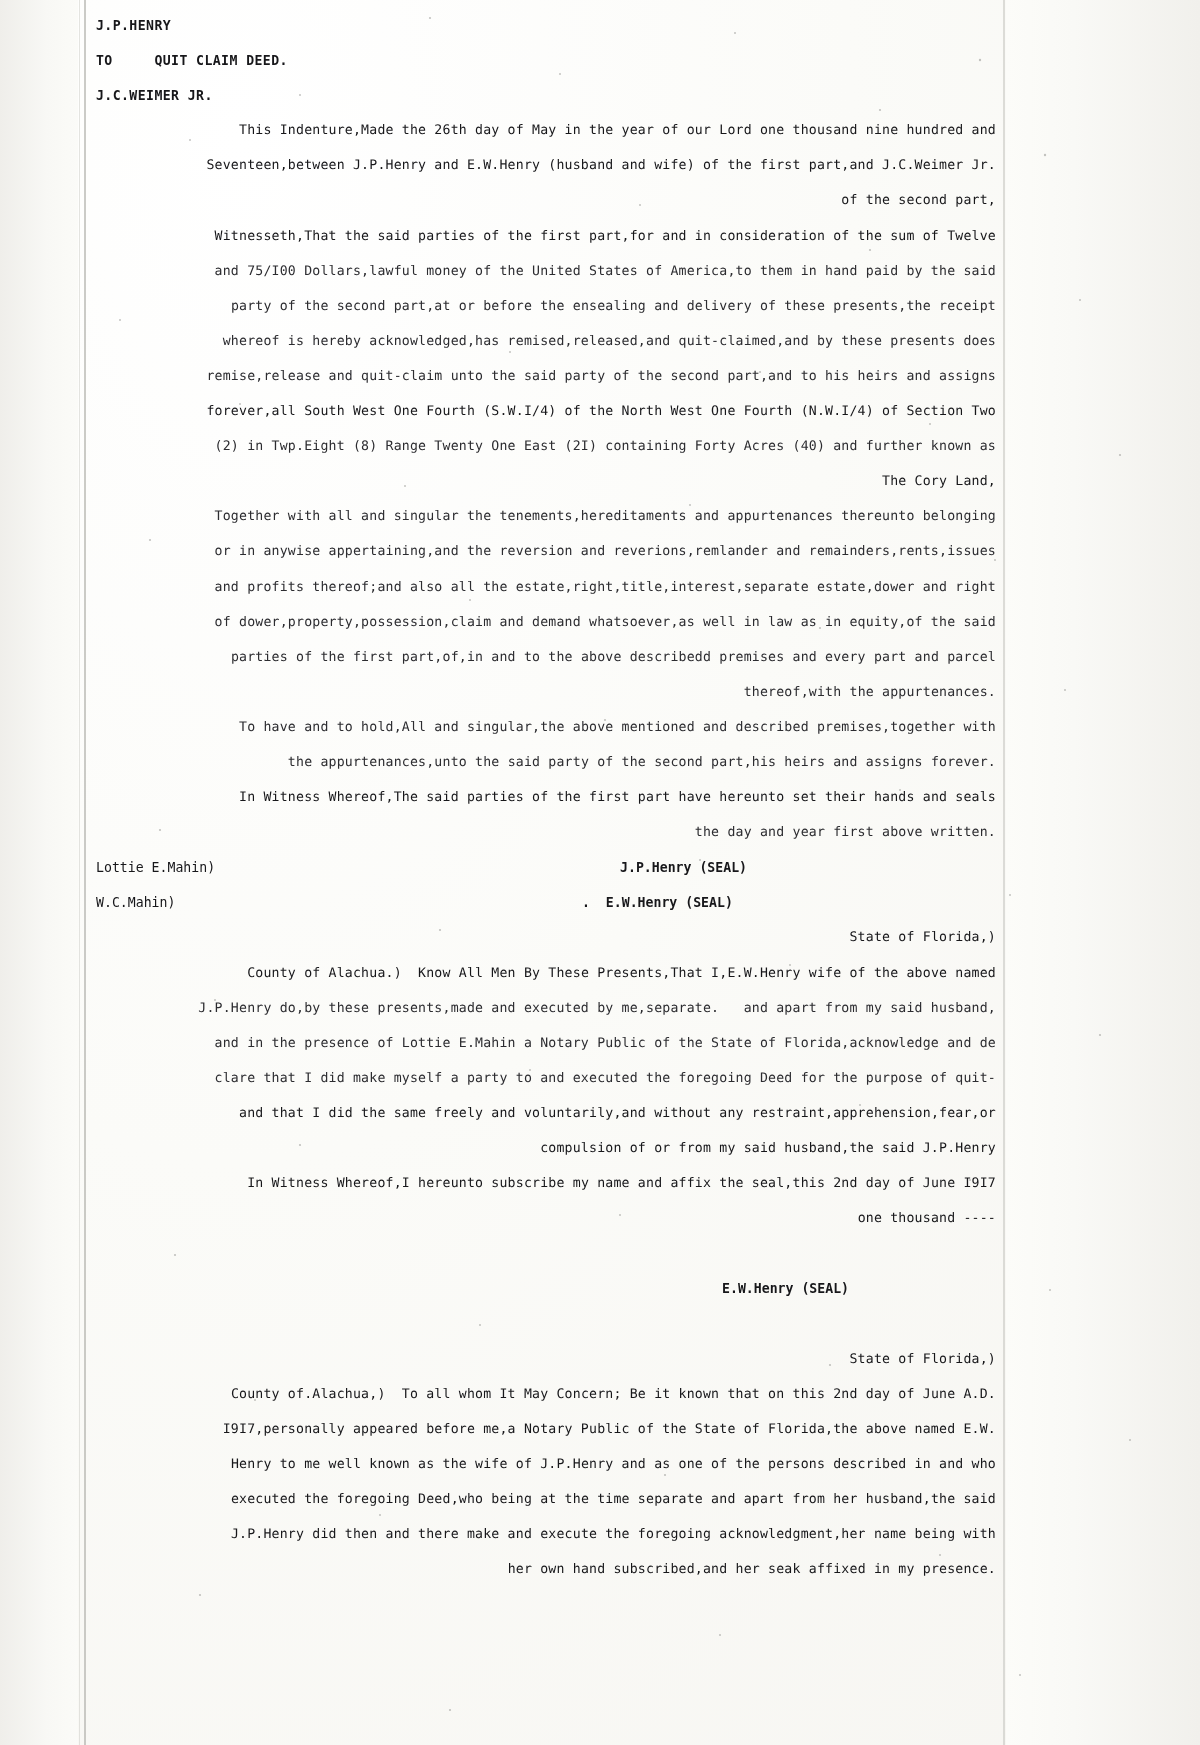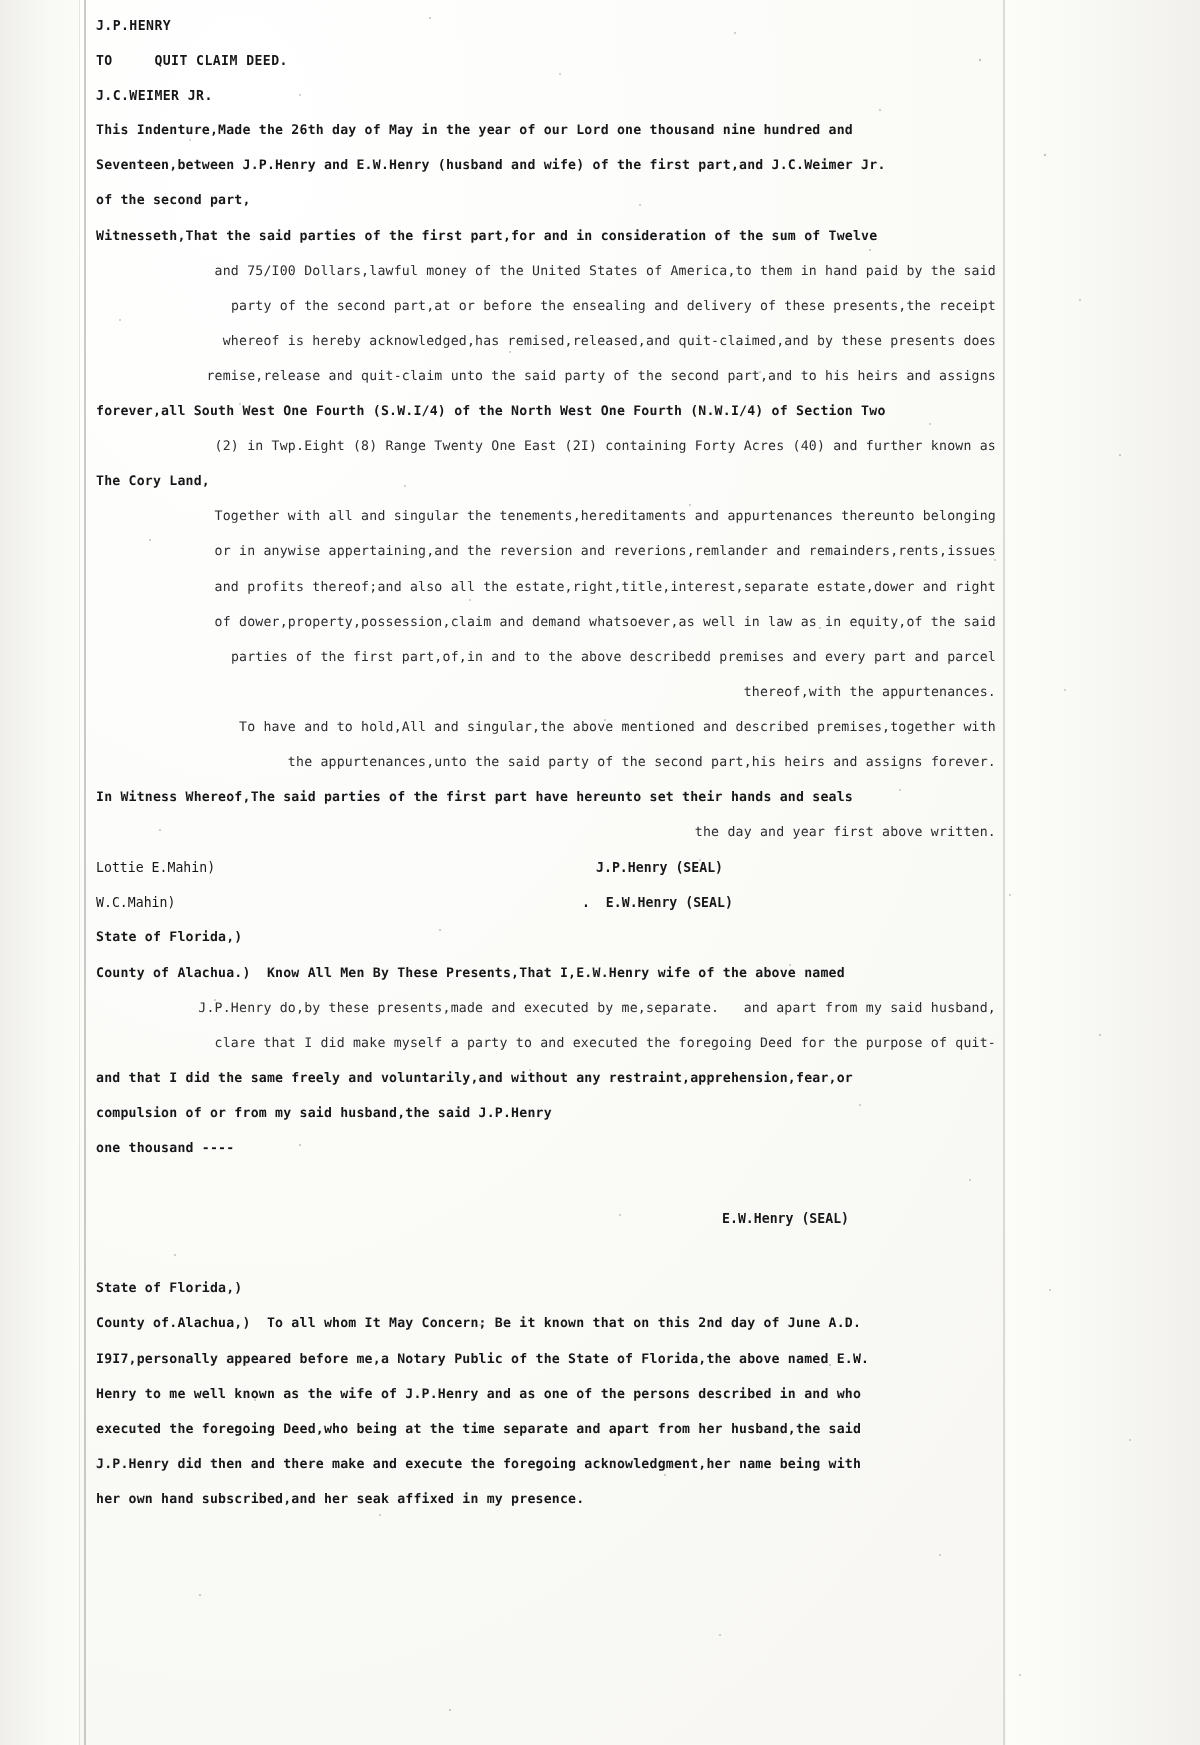--- a/index.html
+++ b/index.html
@@ -80,21 +80,21 @@
 
   .line {
     font-family: "DejaVu Sans Mono", monospace;
     font-size: 13.2px;
     line-height: 35.1px;
     color: #17171a;
     white-space: pre;
     letter-spacing: .2px;
     text-rendering: geometricPrecision;
   }
-  .line.bold { font-weight: bold; }
+  .line.bold { font-weight: normal; text-align: right; }
   .line.blank { color: transparent; }
 
   
   .head {
     font-size: 13.2px;
     line-height: 35.1px;
     white-space: pre;
     font-weight: bold;
     color: #17171a;
     letter-spacing: .4px;
@@ -108,21 +108,21 @@
     font-size: 13.2px;
     white-space: pre;
     color: #17171a;
   }
   .sigrow .left {
     position: absolute; left: 0; top: 0;
   }
   .sigrow .right {
     position: absolute; top: 0;
   }
-  .right-seal { left: 500px; font-weight: bold; }
+  .right-seal { left: 524px; font-weight: bold; }
   .right-seal2 { left: 486px; font-weight: bold; }
   .right-seal3 { left: 626px; font-weight: bold; }
   .mid    { color: #2c2c30; text-align: right; }
 </style>
 </head>
 <body>
 
 <div id="page">
   <div class="paper"></div>
   <div class="edge-left"></div>
@@ -223,23 +223,25 @@
       <span class="right right-seal">J.P.Henry (SEAL)</span>
     </div>
     <div class="sigrow">
       <span class="left">W.C.Mahin)</span>
       <span class="right right-seal2">.  E.W.Henry (SEAL)</span>
     </div>
 
     <div class="line bold">State of Florida,)</div>
     <div class="line bold">County of Alachua.)  Know All Men By These Presents,That I,E.W.Henry wife of the above named</div>
     <div class="line mid">J.P.Henry do,by these presents,made and executed by me,separate.   and apart from my said husband,</div>
+    <div class="line mid">and in the presence of Lottie E.Mahin a Notary Public of the State of Florida,acknowledge and de</div>
     <div class="line mid">clare that I did make myself a party to and executed the foregoing Deed for the purpose of quit-</div>
     <div class="line bold">and that I did the same freely and voluntarily,and without any restraint,apprehension,fear,or</div>
     <div class="line bold">compulsion of or from my said husband,the said J.P.Henry</div>
+    <div class="line bold">In Witness Whereof,I hereunto subscribe my name and affix the seal,this 2nd day of June I9I7</div>
     <div class="line bold">one thousand ----</div>
 
     <div class="line blank">.</div>
     <div class="sigrow">
       <span class="right right-seal3">E.W.Henry (SEAL)</span>
     </div>
     <div class="line blank">.</div>
 
     <div class="line bold">State of Florida,)</div>
     <div class="line bold">County of.Alachua,)  To all whom It May Concern; Be it known that on this 2nd day of June A.D.</div>

